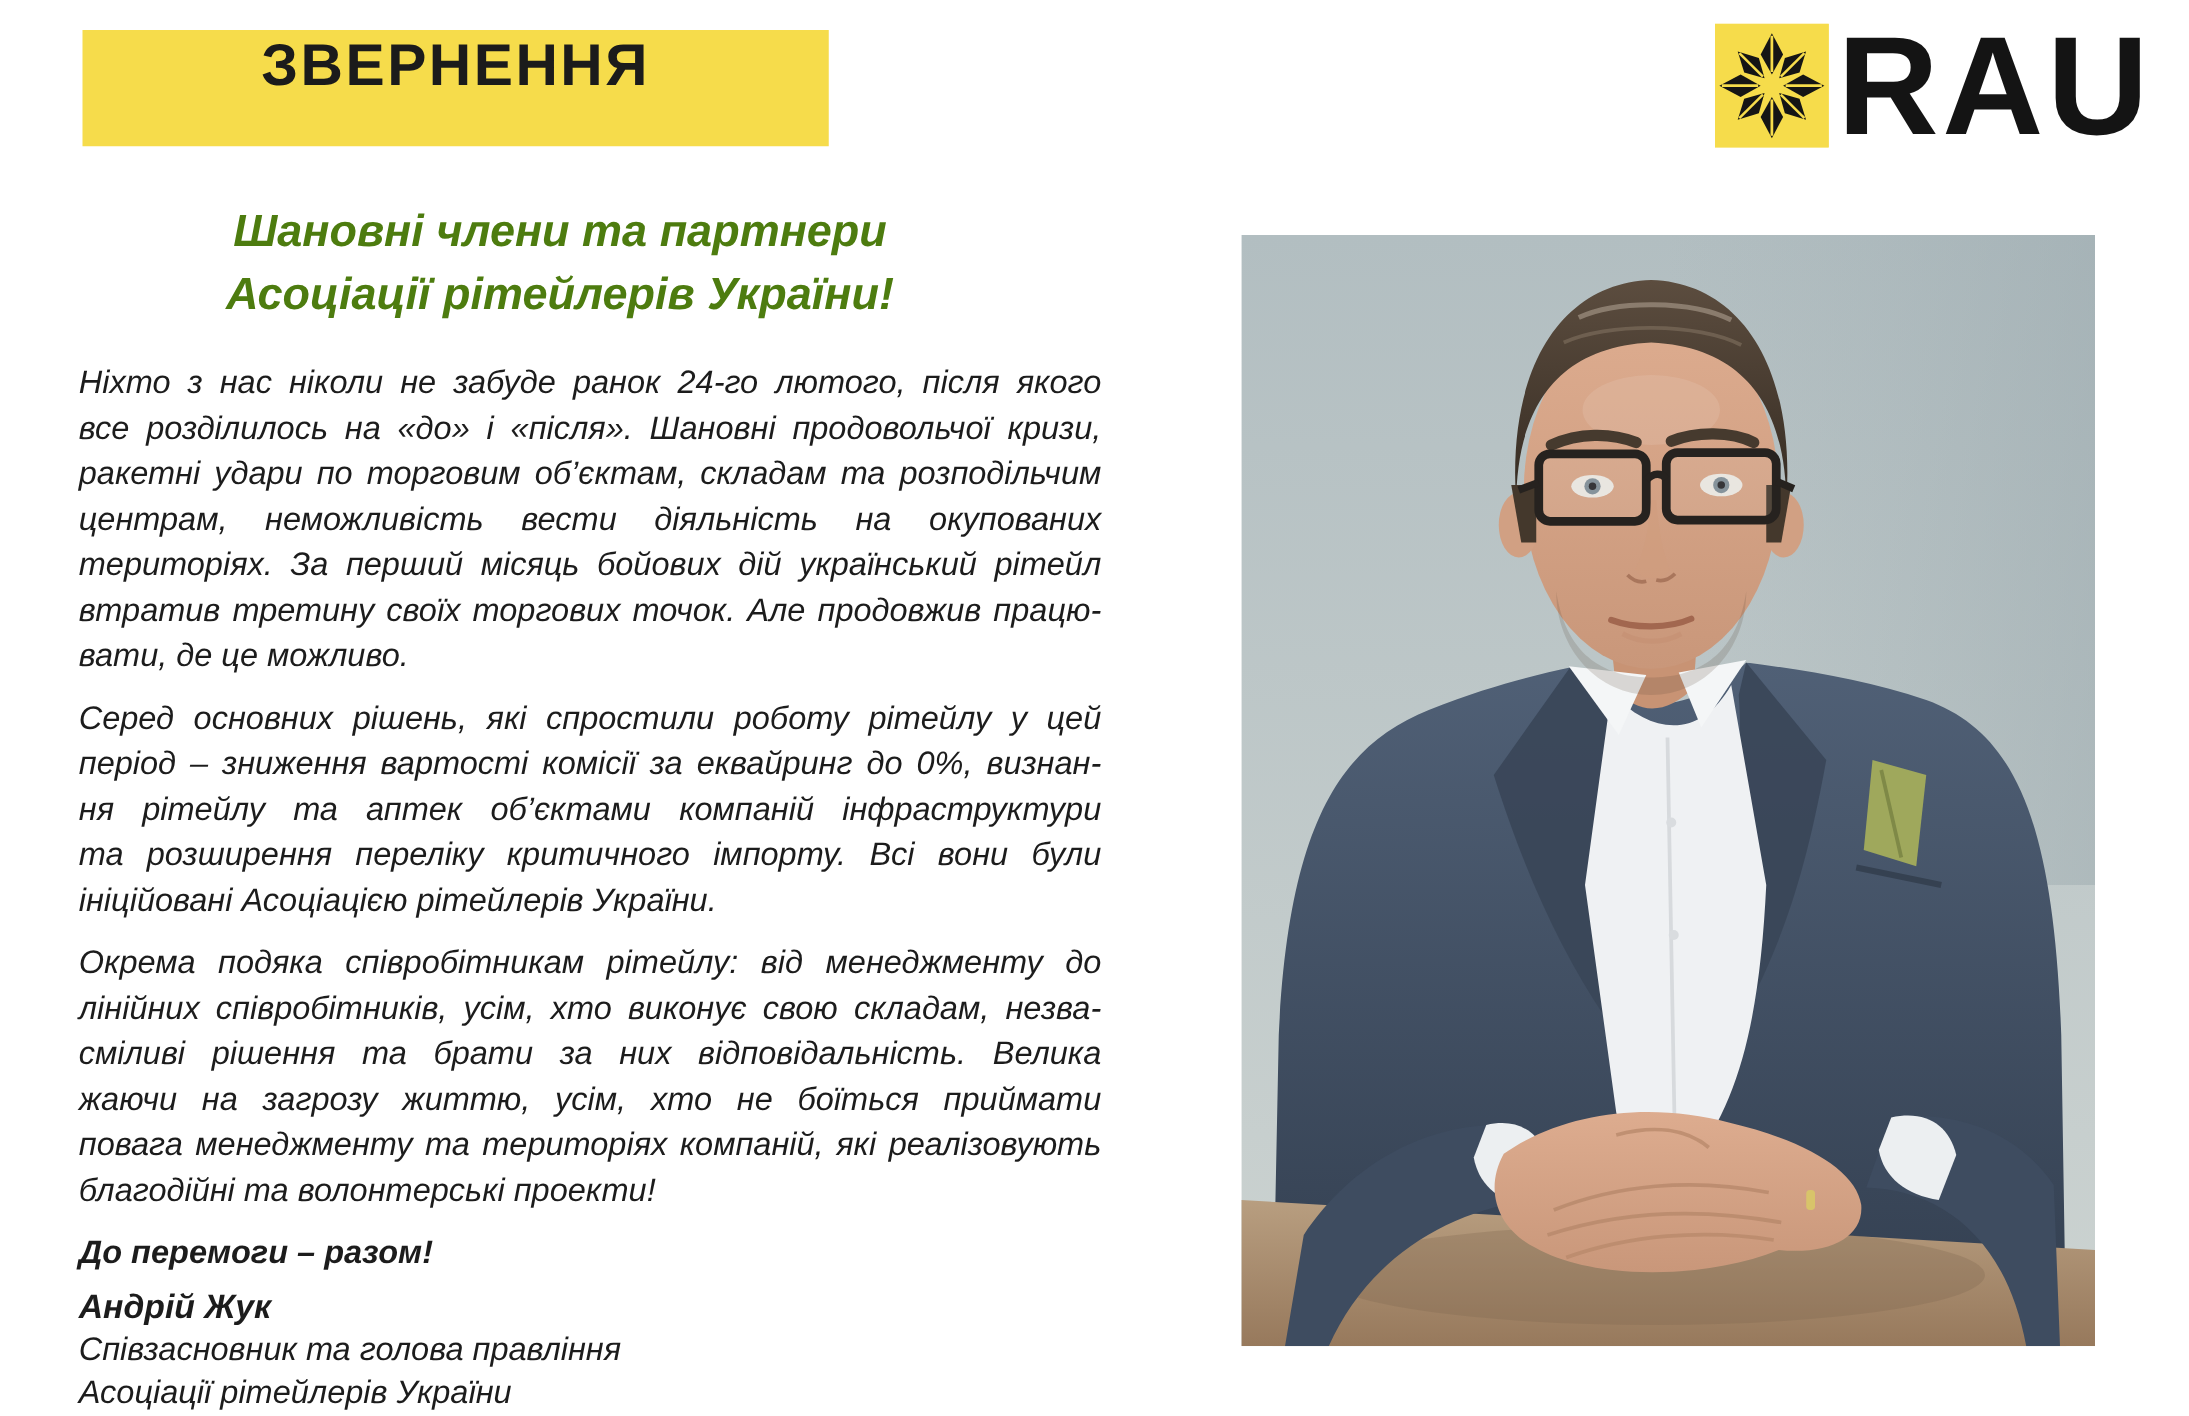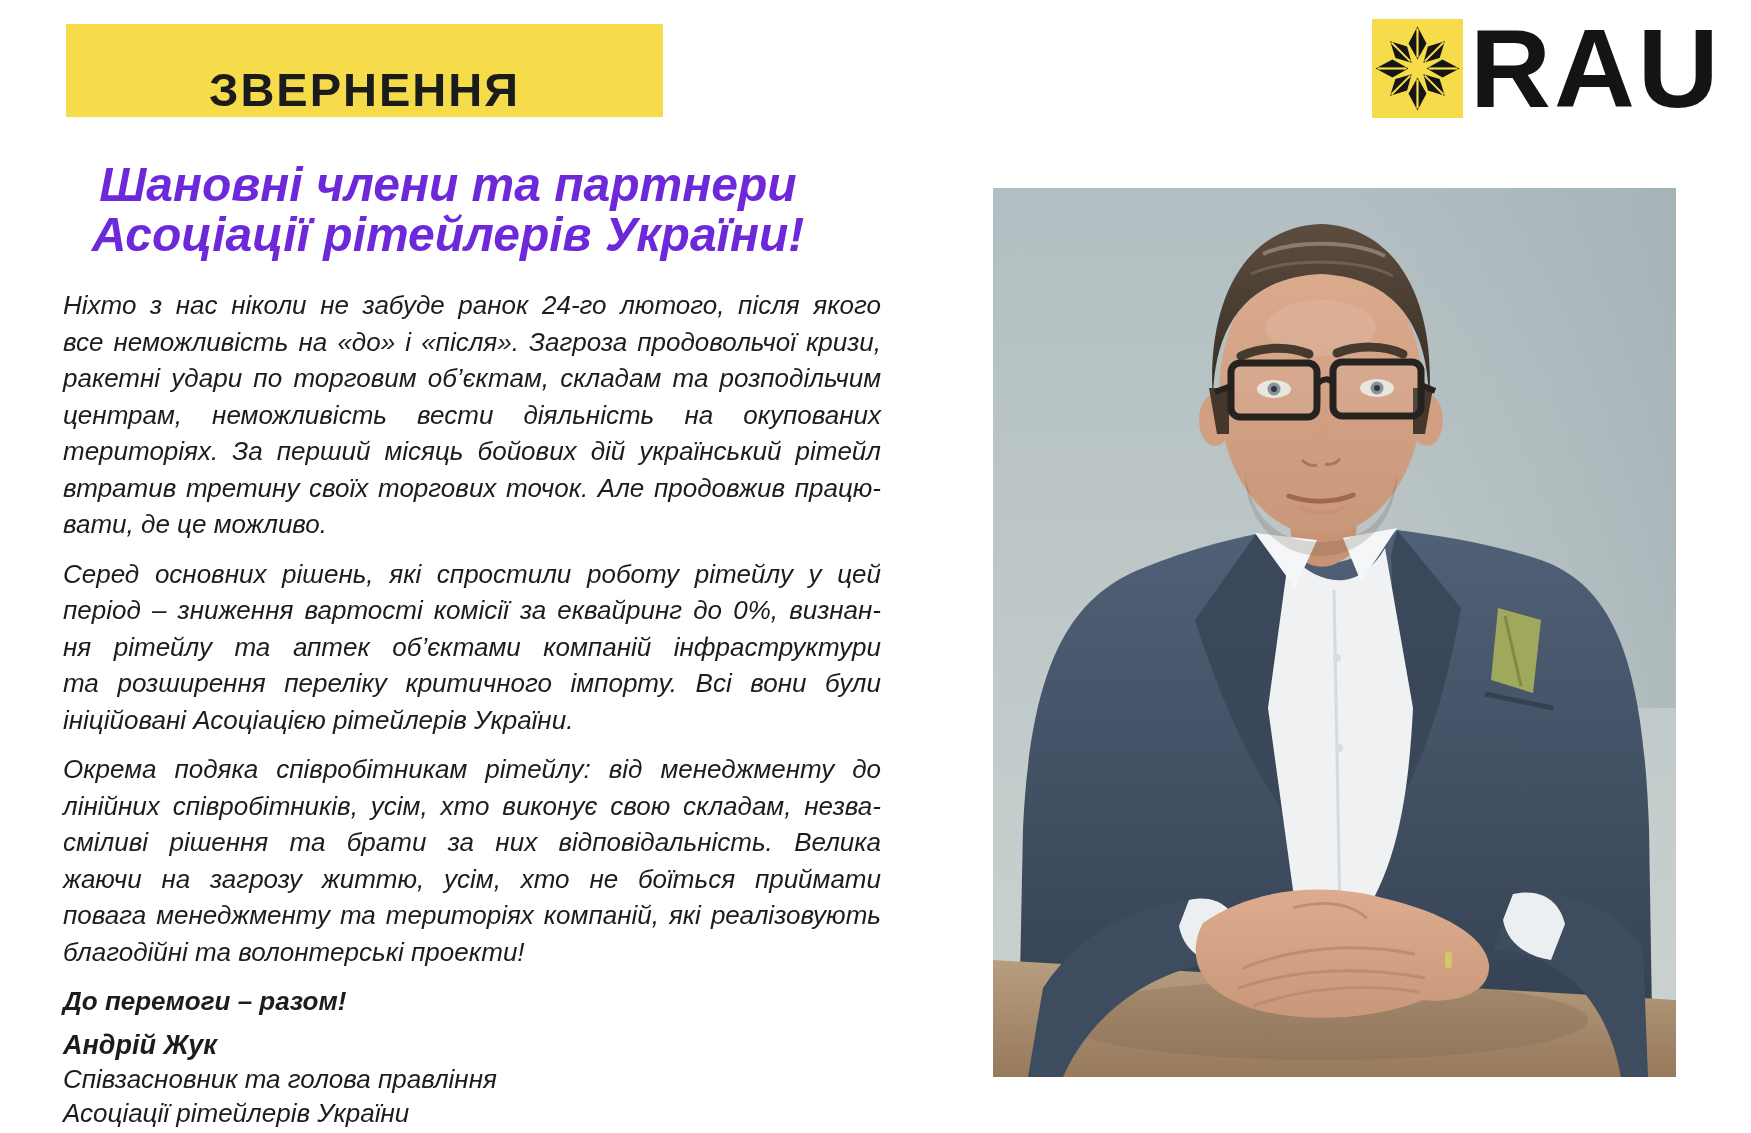--- a/index.html
+++ b/index.html
@@ -8,43 +8,43 @@
     width:1751px;height:1133px;
     background:#ffffff;
     overflow:hidden;
     font-family:"Liberation Sans","DejaVu Sans",sans-serif;
     color:#1a1a1a;
   }
   
   .banner{
     position:absolute;left:66px;top:24px;width:597px;height:93px;
     background:#F6DC4B;
-    display:flex;align-items:flex-end;justify-content:center;
+    display:flex;align-items:flex-start;justify-content:center;
   }
   .banner-title{
     font-weight:bold;font-size:47px;letter-spacing:2px;color:#1b1b1b;
   }
   
   .logo{
     position:absolute;left:1372px;top:18px;height:100px;
     display:flex;align-items:center;gap:7px;justify-content:center;
   }
   .logo-box{width:91px;height:99px;background:#F6DC4B;display:block;}
   .logo-text{
     font-weight:bold;font-size:112px;line-height:99px;letter-spacing:3px;
     color:#141414;transform:scaleY(1.0);
   }
   
   .column{
     position:absolute;left:63px;top:160px;width:818px;
     font-style:italic;font-size:26px;line-height:36.5px;color:#1c1c1c;
   }
   .heading{
-    text-align:center;font-weight:bold;font-size:48px;line-height:50px;
-    margin:0 48px 27px 0;color:#6d28d9;
+    text-align:center;font-weight:bold;font-size:36px;line-height:50px;
+    margin:0 48px 27px 0;color:#4d7c0f;
   }
   .para{margin:0 0 13px 0;}
   .jl{text-align:justify;text-align-last:justify;}
   .jl-last{text-align:left;}
   .victory{font-weight:bold;margin:8px 0 6px 0;}
   .signature{text-align:left;line-height:34px;margin-top:8px;}
   .sig-name{font-weight:bold;font-size:27px;}
   .sig-role{font-size:26px;}
   
   .photo{
@@ -89,21 +89,21 @@
 
   <div class="column">
 
     <div class="heading">
       <div>Шановні члени та партнери</div>
       <div>Асоціації рітейлерів України!</div>
     </div>
 
     <div class="para">
       <div class="jl">Ніхто з нас ніколи не забуде ранок 24-го лютого, після якого</div>
-      <div class="jl">все неможливість на «до» і «після». Загроза продовольчої кризи,</div>
+      <div class="jl">все розділилось на «до» і «після». Шановні продовольчої кризи,</div>
       <div class="jl">ракетні удари по торговим об’єктам, складам та розподільчим</div>
       <div class="jl">центрам, неможливість вести діяльність на окупованих</div>
       <div class="jl">територіях. За перший місяць бойових дій український рітейл</div>
       <div class="jl">втратив третину своїх торгових точок. Але продовжив працю-</div>
       <div class="jl-last">вати, де це можливо.</div>
     </div>
 
     <div class="para">
       <div class="jl">Серед основних рішень, які спростили роботу рітейлу у цей</div>
       <div class="jl">період – зниження вартості комісії за еквайринг до 0%, визнан-</div>

